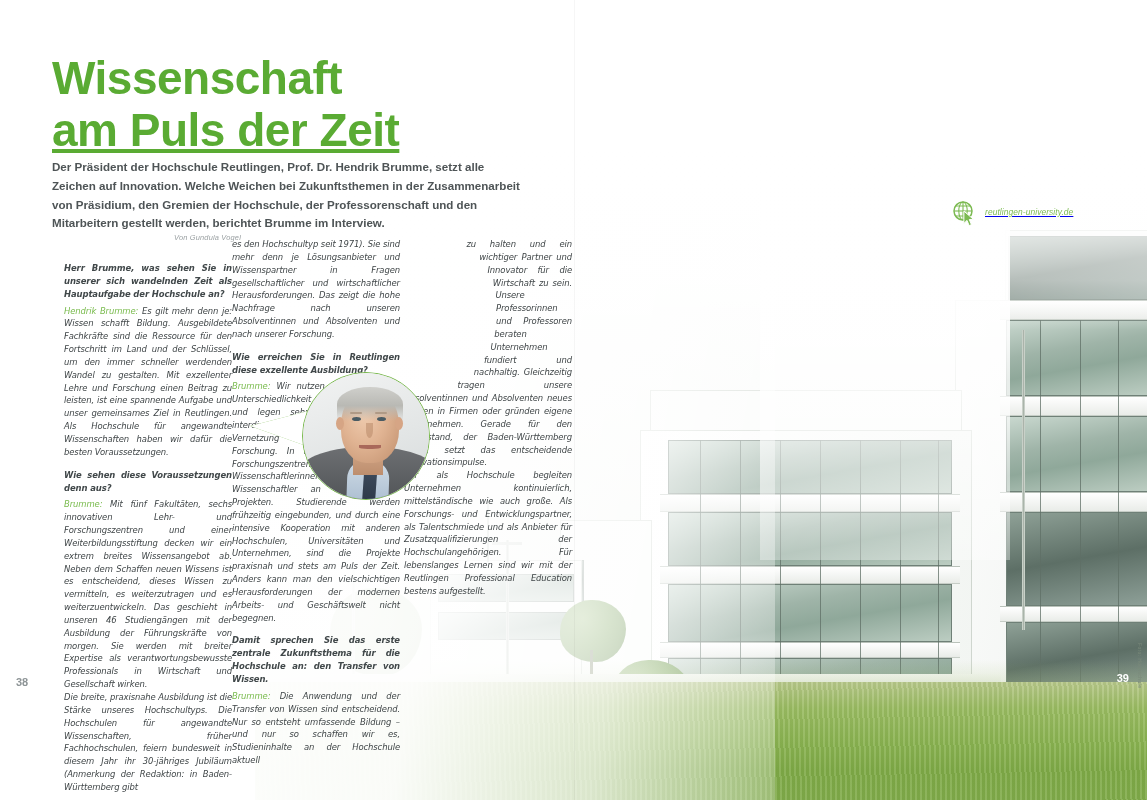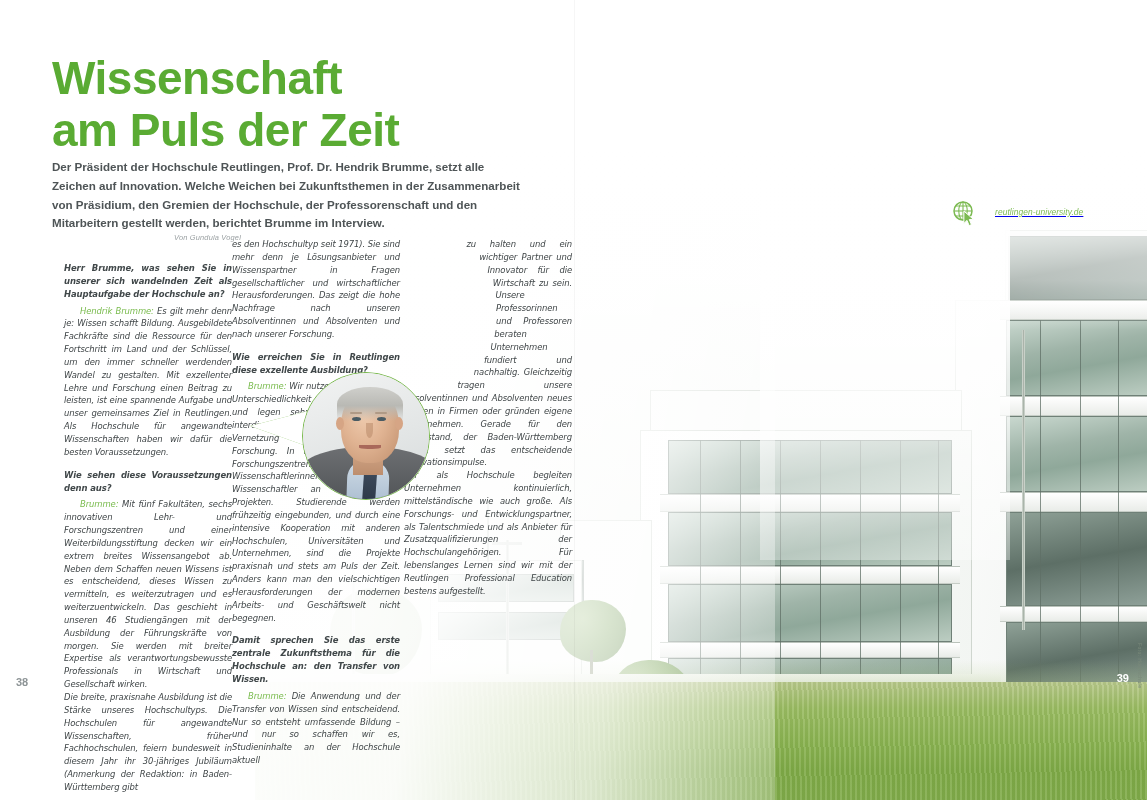--- a/index.html
+++ b/index.html
@@ -55,38 +55,38 @@
   .veil-r{position:absolute;left:760px;top:0;width:250px;height:560px;
     background:linear-gradient(180deg,rgba(255,255,255,.99) 0%,rgba(255,255,255,.90) 60%,rgba(255,255,255,.35) 100%);}
 
   
   .page{position:absolute;top:0;height:704px;}
   .page-left{left:0;width:575px;}
   .page-right{left:575px;width:572px;}
 
   .headline{position:absolute;left:52px;top:22px;width:470px;
     font-size:46px;line-height:1.13;font-weight:700;color:#5aab33;letter-spacing:-.5px;}
-  .headline .l2{display:block;}
+  .headline .l2{display:block;text-decoration:underline;}
 
   .standfirst{position:absolute;left:52px;top:158px;width:470px;
     font-size:11.6px;line-height:1.62;font-weight:700;color:#4e5456;}
   .standfirst p{margin:0;}
 
   .byline{position:absolute;left:143px;top:233px;width:98px;text-align:right;
     font-size:7.4px;font-style:italic;color:#9aa0a2;letter-spacing:.2px;}
 
   .col{position:absolute;width:168px;color:#3f4547;}
   .col p{margin:0 0 0 0;text-align:justify;font-size:8.45px;line-height:1.52;
     font-style:italic;font-family:"DejaVu Sans", sans-serif;letter-spacing:-.1px;}
   .col p + p{margin-top:0;}
   .q{font-weight:700;font-style:normal;font-family:"Liberation Sans", sans-serif;
     color:#41484a;font-size:9.1px;line-height:1.42;text-align:left;letter-spacing:-.05px;
     margin-top:10px !important;margin-bottom:4px !important;}
   .q.first{margin-top:0 !important;}
-  .spk{color:#79bb4d;font-style:italic;margin-left:16px;}
+  .spk{color:#79bb4d;font-style:italic;}
 
   
   #c1{left:64px;top:262px;}
   #c2{left:232px;top:238px;}
   #c3{left:404px;top:238px;}
   .shape-c2{float:right;width:62px;height:150px;
     shape-outside:circle(76px at 130px 74px);}
   .shape-c3{float:left;width:96px;height:150px;
     shape-outside:circle(78px at 14px 74px);}
 
@@ -123,21 +123,21 @@
     background:#4a5b63;}
   .ph-eye.l{left:49px;} .ph-eye.r{left:74px;}
   .ph-brow{position:absolute;top:39px;width:12px;height:2px;border-radius:2px;background:#b09a86;}
   .ph-brow.l{left:47px;} .ph-brow.r{left:72px;}
   .ph-nose{position:absolute;left:63px;top:50px;width:7px;height:15px;
     border-radius:0 0 50% 50%;background:rgba(175,126,94,.45);}
   .ph-mouth{position:absolute;left:56px;top:72px;width:22px;height:4px;
     border-radius:0 0 40% 40%;background:#a9685a;}
 
   
-  .urlbadge{position:absolute;left:952px;top:200px;display:flex;align-items:center;gap:19px;}
+  .urlbadge{position:absolute;left:952px;top:200px;display:flex;align-items:center;gap:9px;}
   .globe{width:24px;height:24px;position:relative;}
   .cursor{position:absolute;left:11px;top:11px;}
   .urltext{font-size:8.4px;color:#7cba52;font-style:italic;letter-spacing:.1px;}
 
   
   .folio{position:absolute;bottom:16px;font-size:11px;font-weight:700;color:#8d9496;}
   .folio-l{left:16px;margin-top:24px;}
   .folio-r{right:18px;color:#ffffff;bottom:20px;}
 
   .fold{position:absolute;left:574px;top:0;width:1px;height:800px;background:rgba(0,0,0,.035);}

